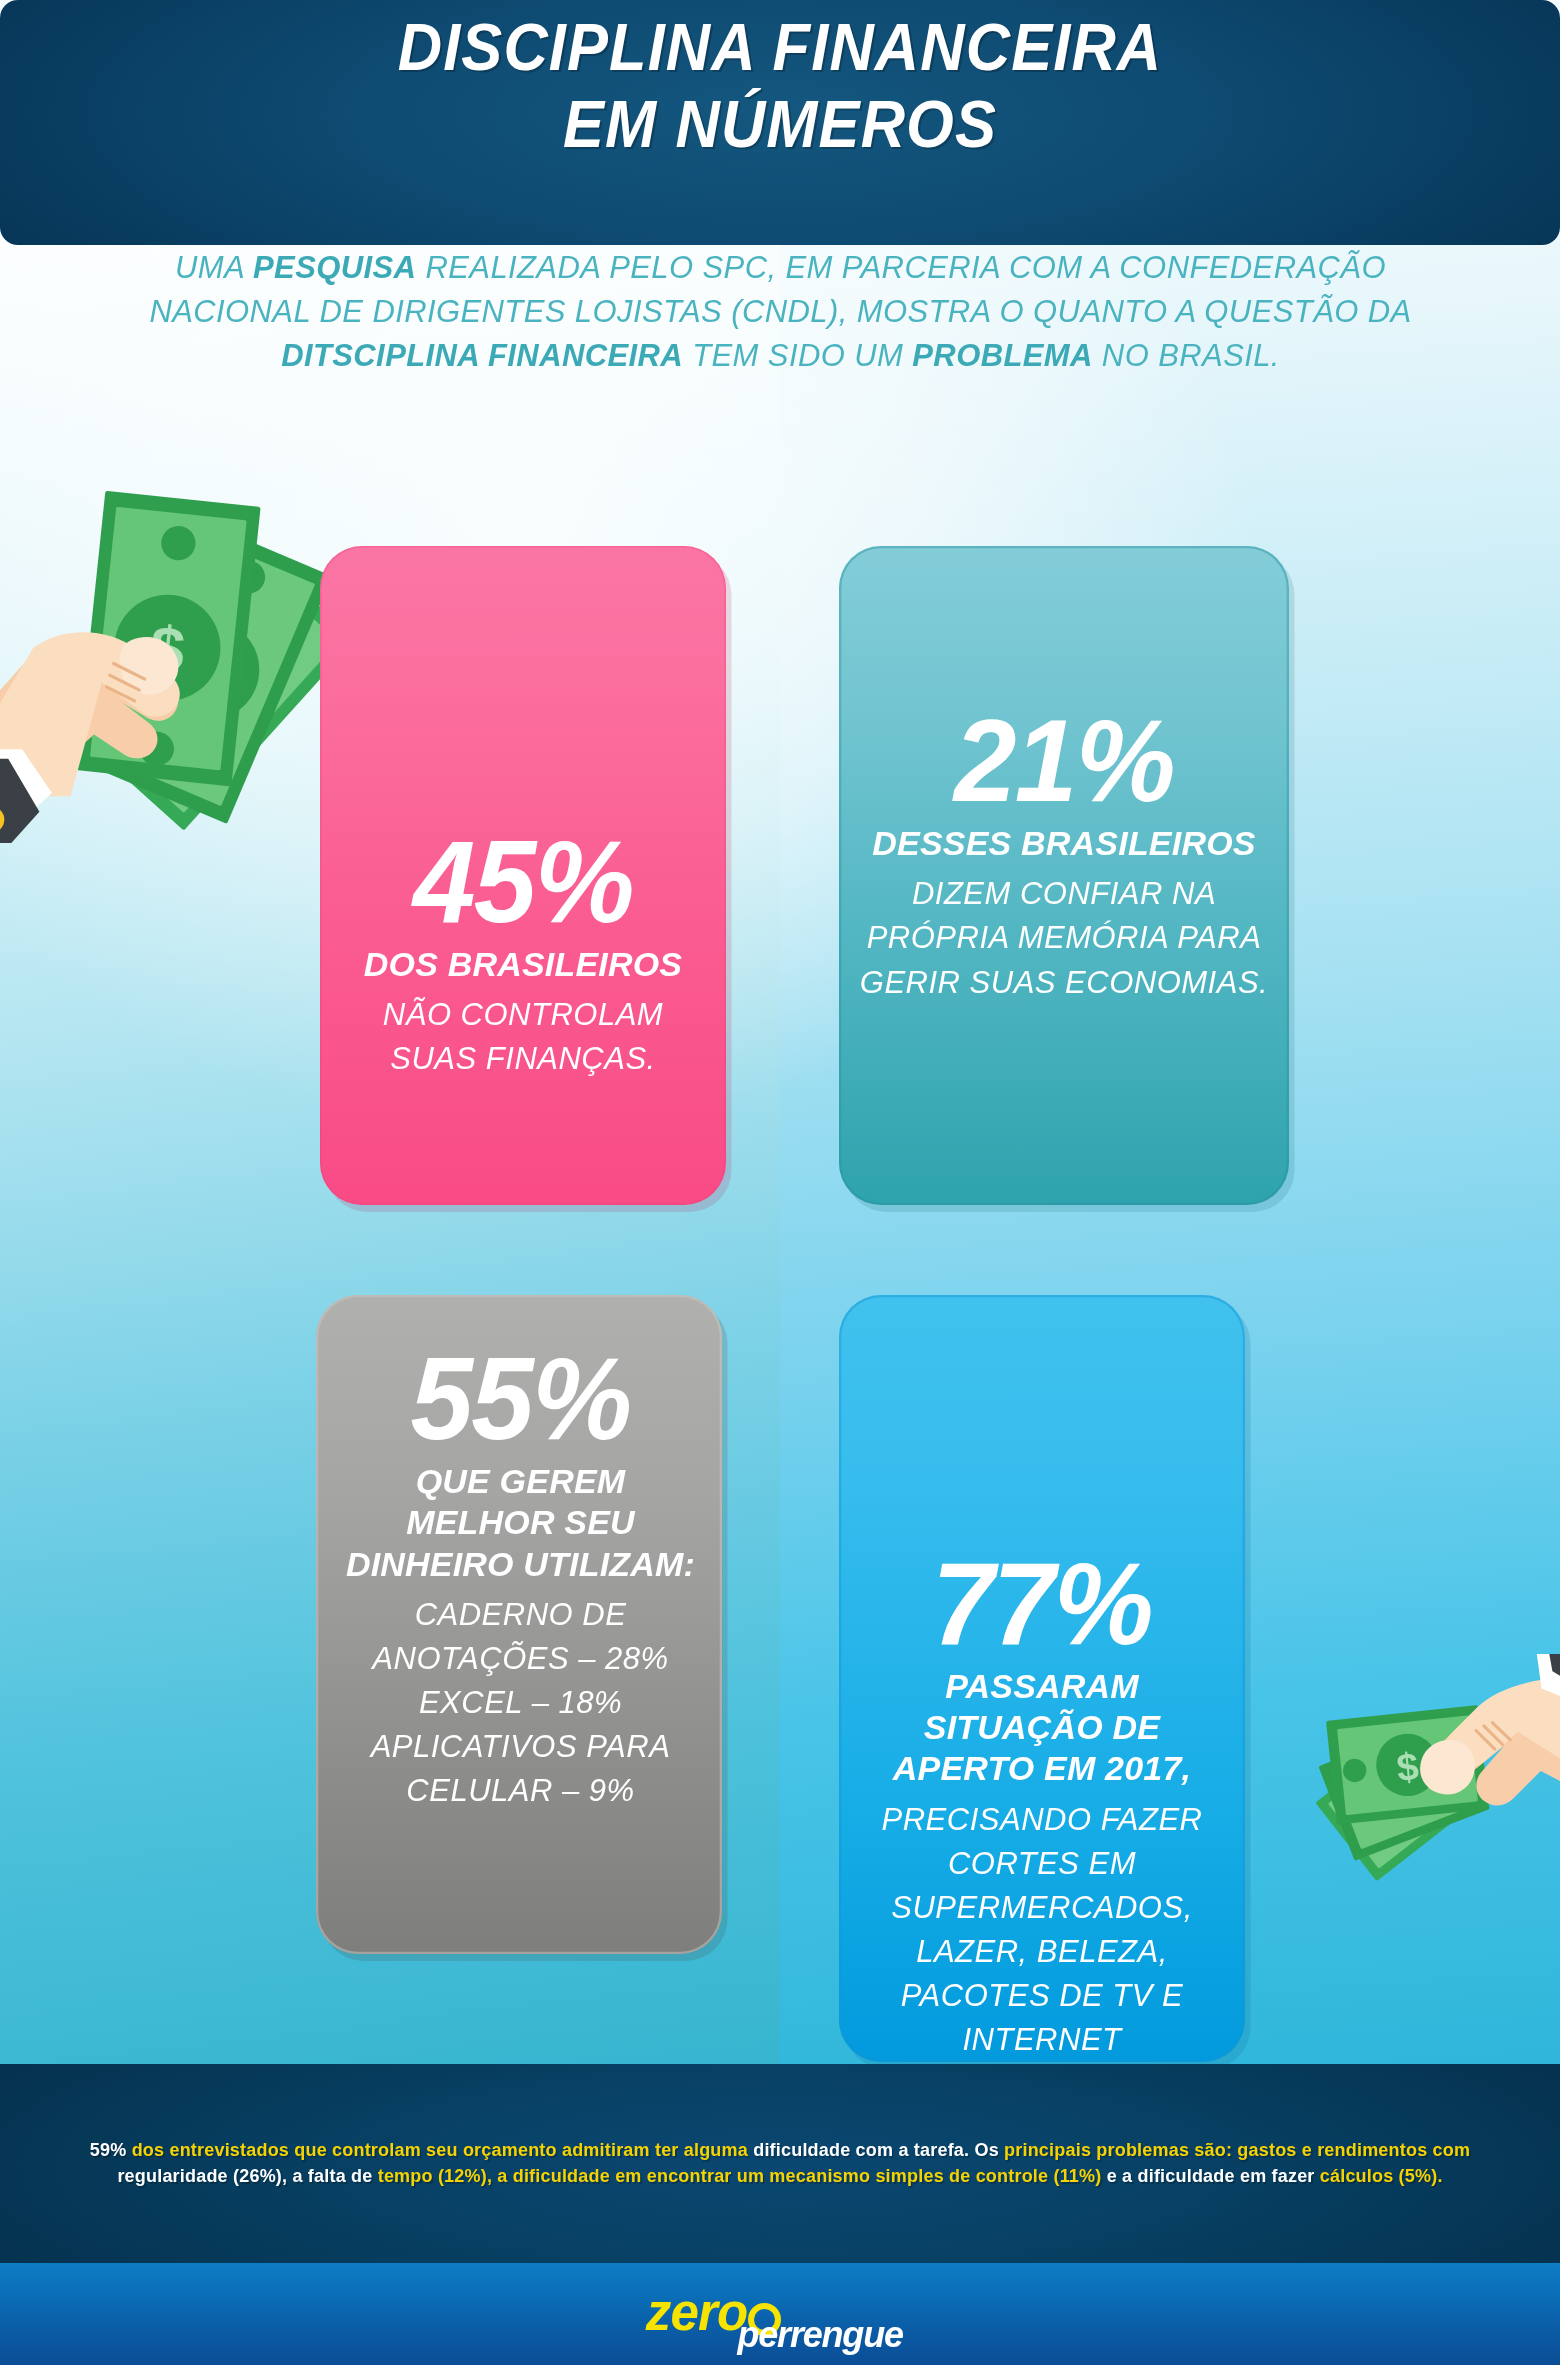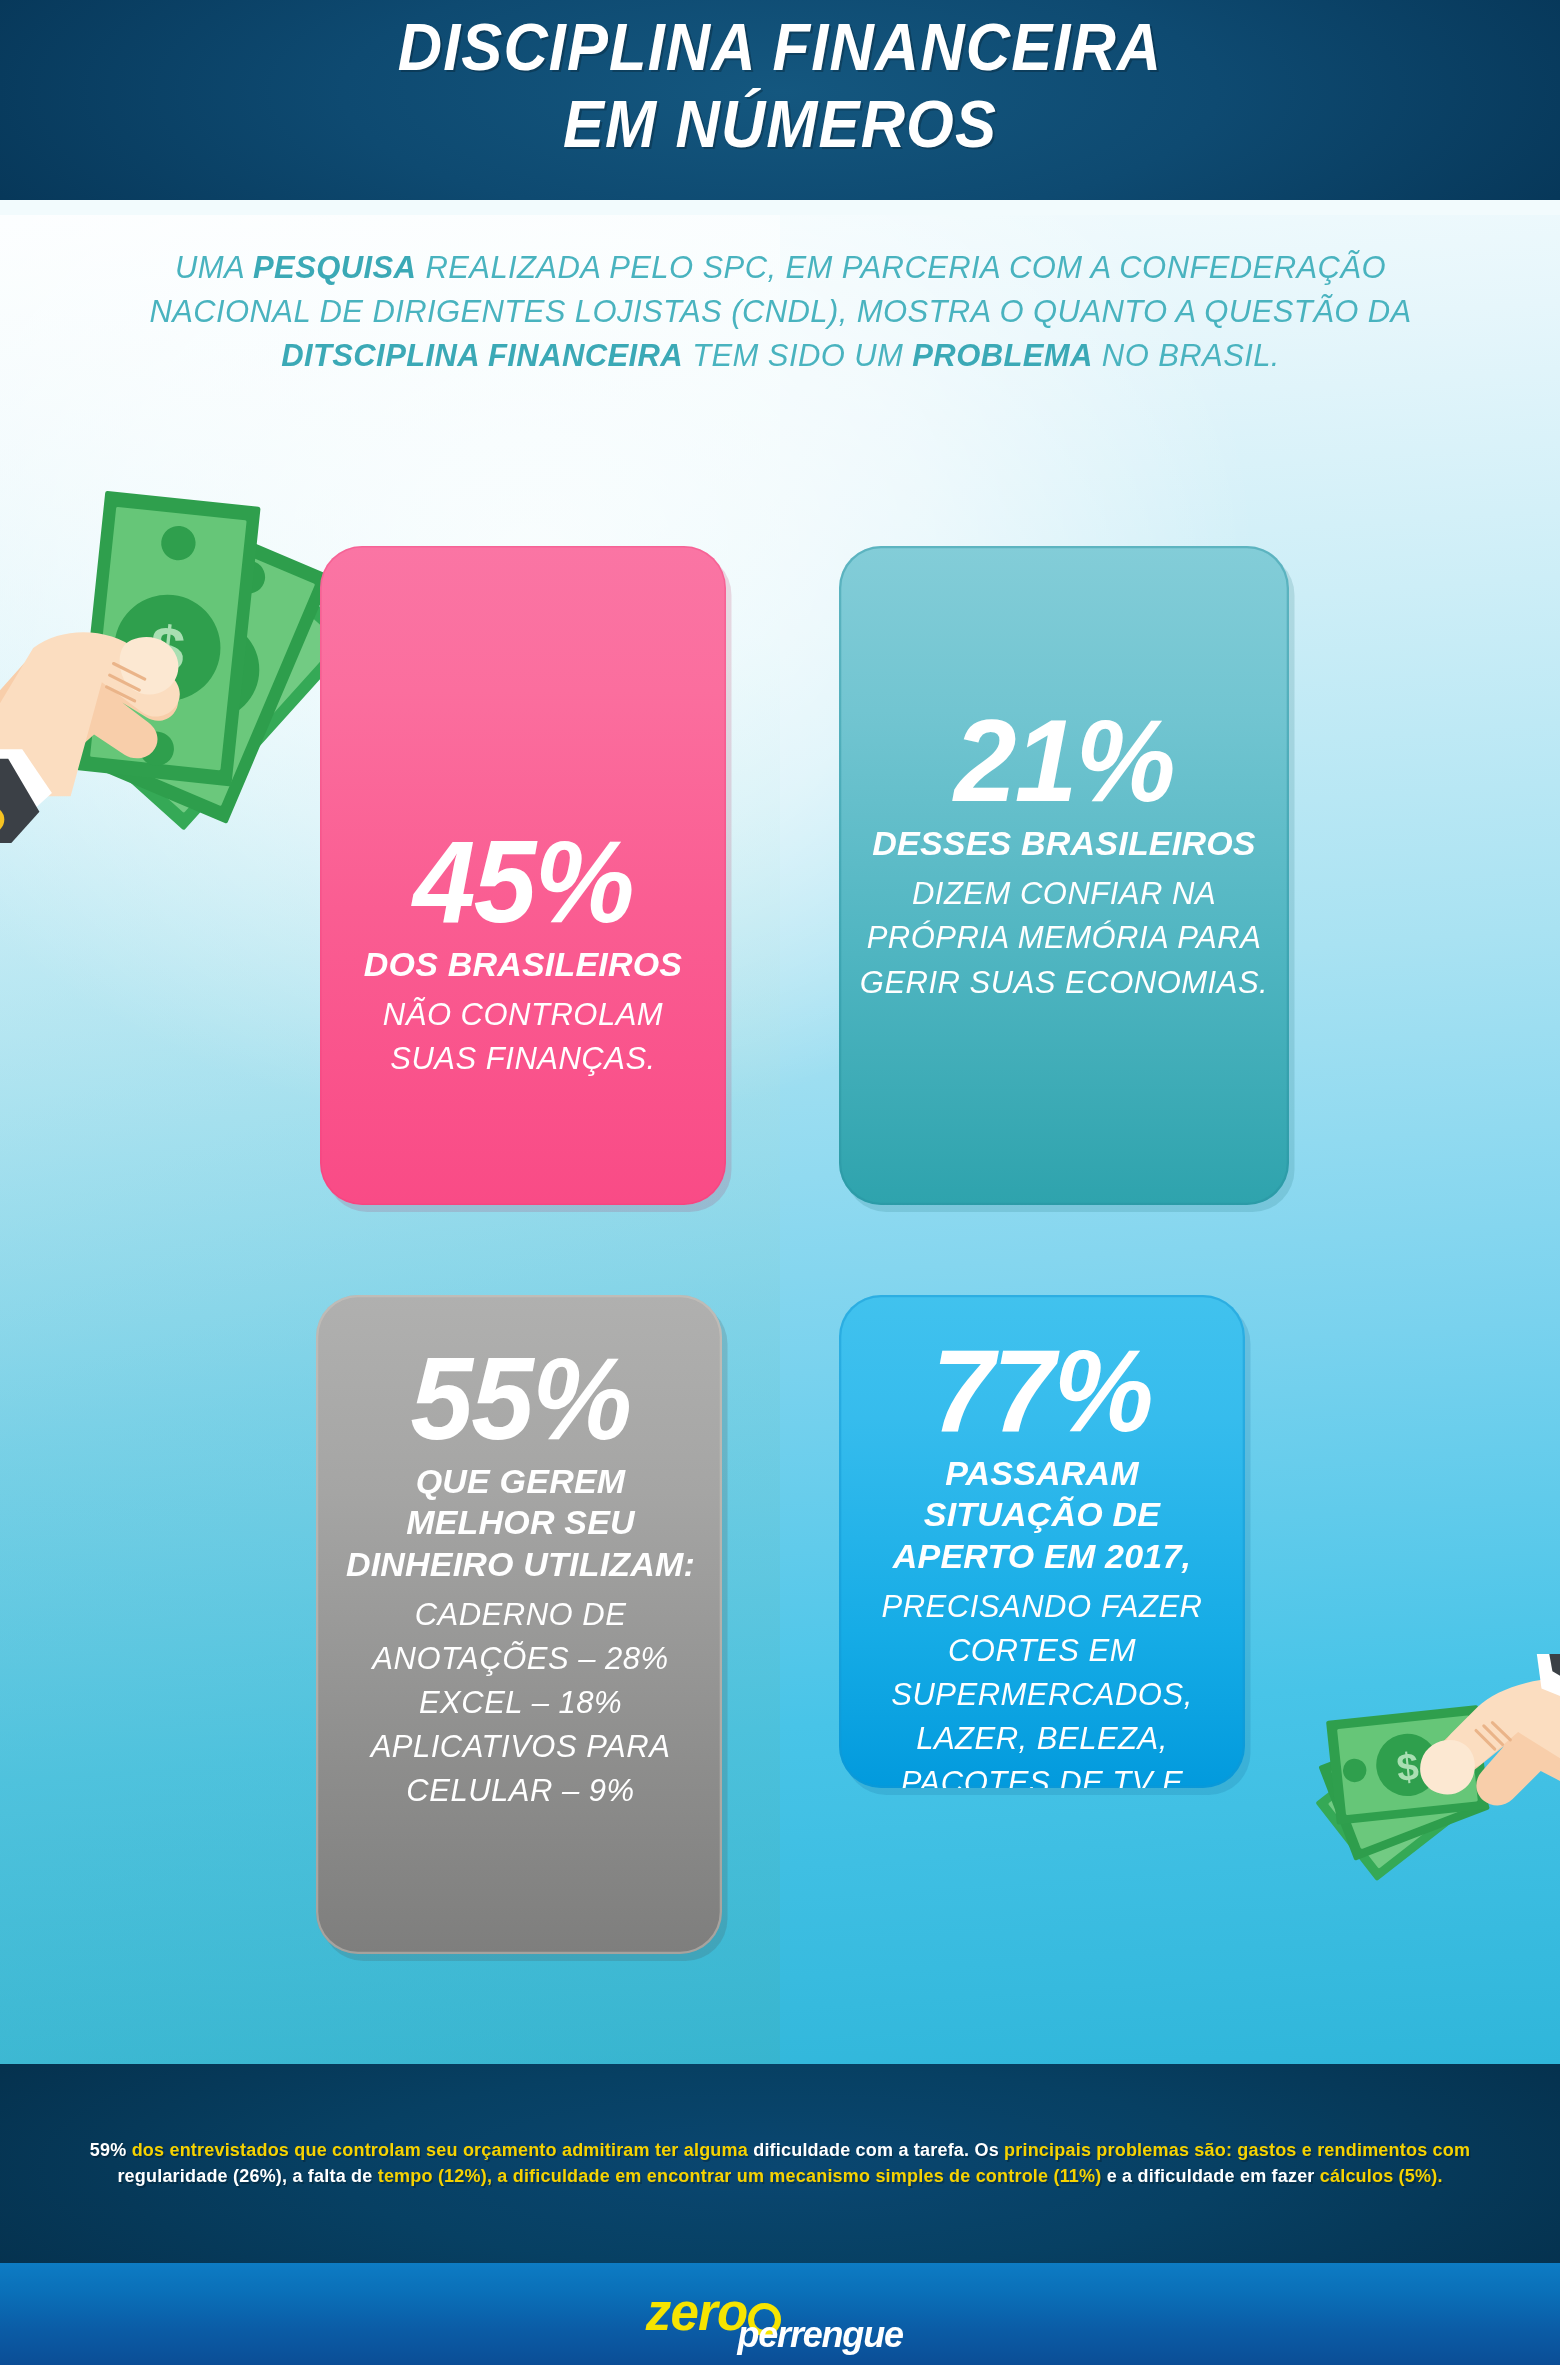--- a/index.html
+++ b/index.html
@@ -32,24 +32,25 @@
     position: absolute;
     left: 0; top: 215px;
     width: 780px; height: 1849px;
     background: linear-gradient(170deg, rgba(255,255,255,0.75) 0%, rgba(236,250,252,0.4) 28%, rgba(126,206,213,0.30) 62%, rgba(62,177,190,0.42) 100%);
   }
 
   
   .header-band {
     position: absolute;
     left: 0; top: 0;
-    width: 1560px; height: 200px;
+    width: 1560px; height: 245px;
     background:
       radial-gradient(ellipse 1092px 328px at 50% 46%, #14577f 0%, #0e4a71 40%, #07385a 78%, #042b47 100%);
     overflow: hidden;
+    border-radius: 18px;
   }
   .title-block {
     position: absolute;
     left: 0; top: 9.4px;
     width: 1560px;
     text-align: center;
   }
   .title-line {
     color: #ffffff;
     font-weight: 900;
@@ -101,23 +102,24 @@
     box-shadow: 5.5px 7px 0 rgba(30,110,120,0.17), 0 0 0 2.3px rgba(40,145,160,0.42) inset;
   }
   .card-gray {
     left: 316px; top: 1295px;
     width: 406px; height: 659px;
     background: linear-gradient(180deg, #b0b0af 0%, #a5a5a4 30%, #8e8e8d 70%, #7e7e7d 100%);
     box-shadow: 5.5px 7px 0 rgba(70,70,70,0.18), 0 0 0 2.3px rgba(205,200,192,0.50) inset;
   }
   .card-blue {
     left: 839px; top: 1295px;
-    width: 406px; height: 493px;
+    width: 406px; height: 767px;
     background: linear-gradient(180deg, #41c2ee 0%, #36bced 25%, #16ace6 68%, #029add 100%);
     box-shadow: 5.5px 7px 0 rgba(10,95,140,0.16), 0 0 0 2.3px rgba(20,150,210,0.45) inset;
+    justify-content: flex-end;
   }
 
   .card-inner {
     width: 100%;
     padding: 0 19px;
     text-align: center;
     color: #ffffff;
   }
   .stat-pct {
     font-size: 117px;

